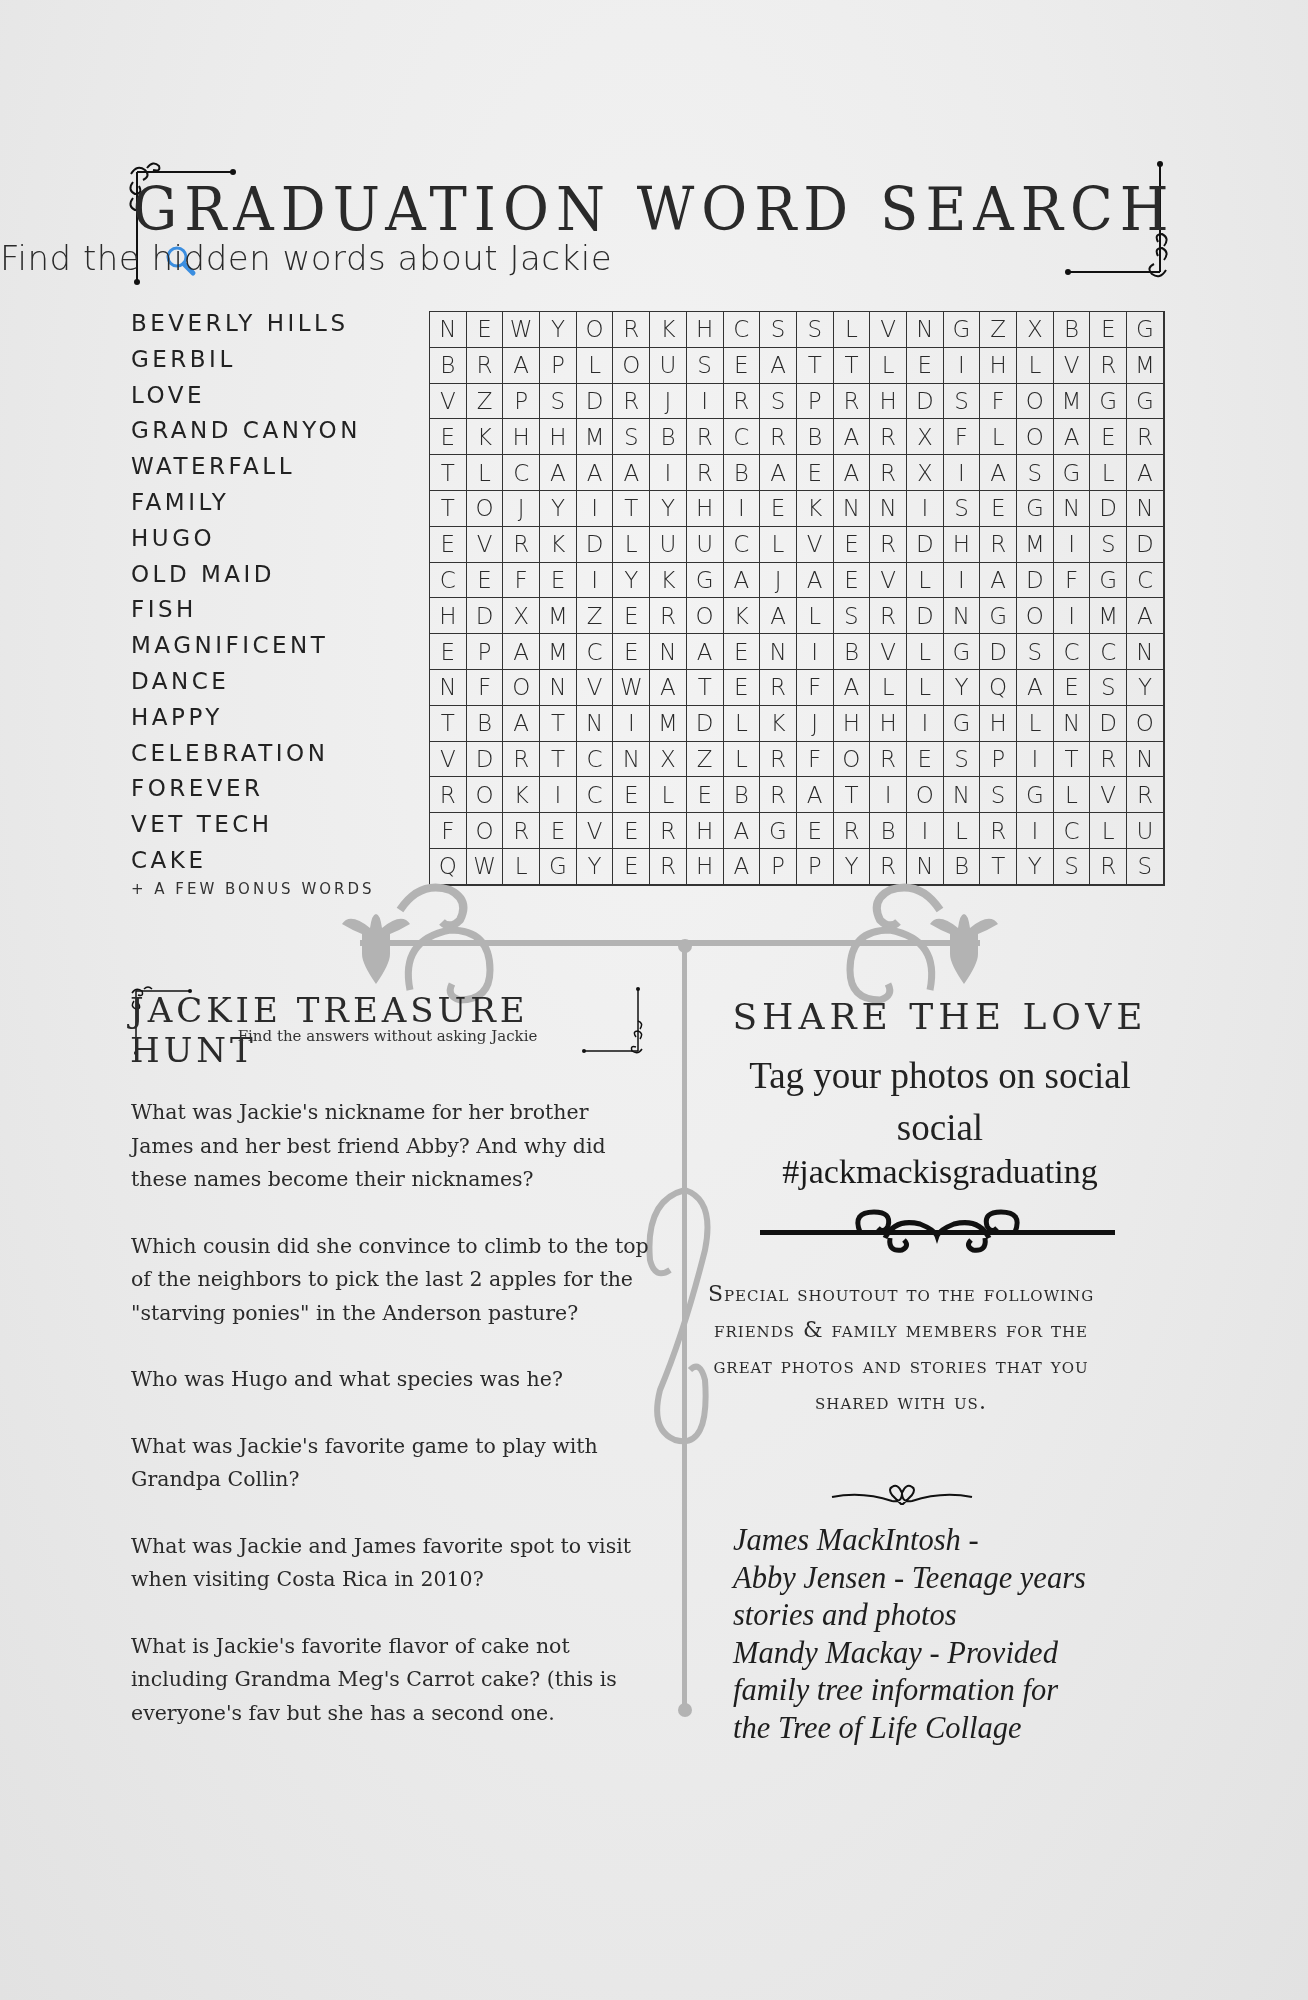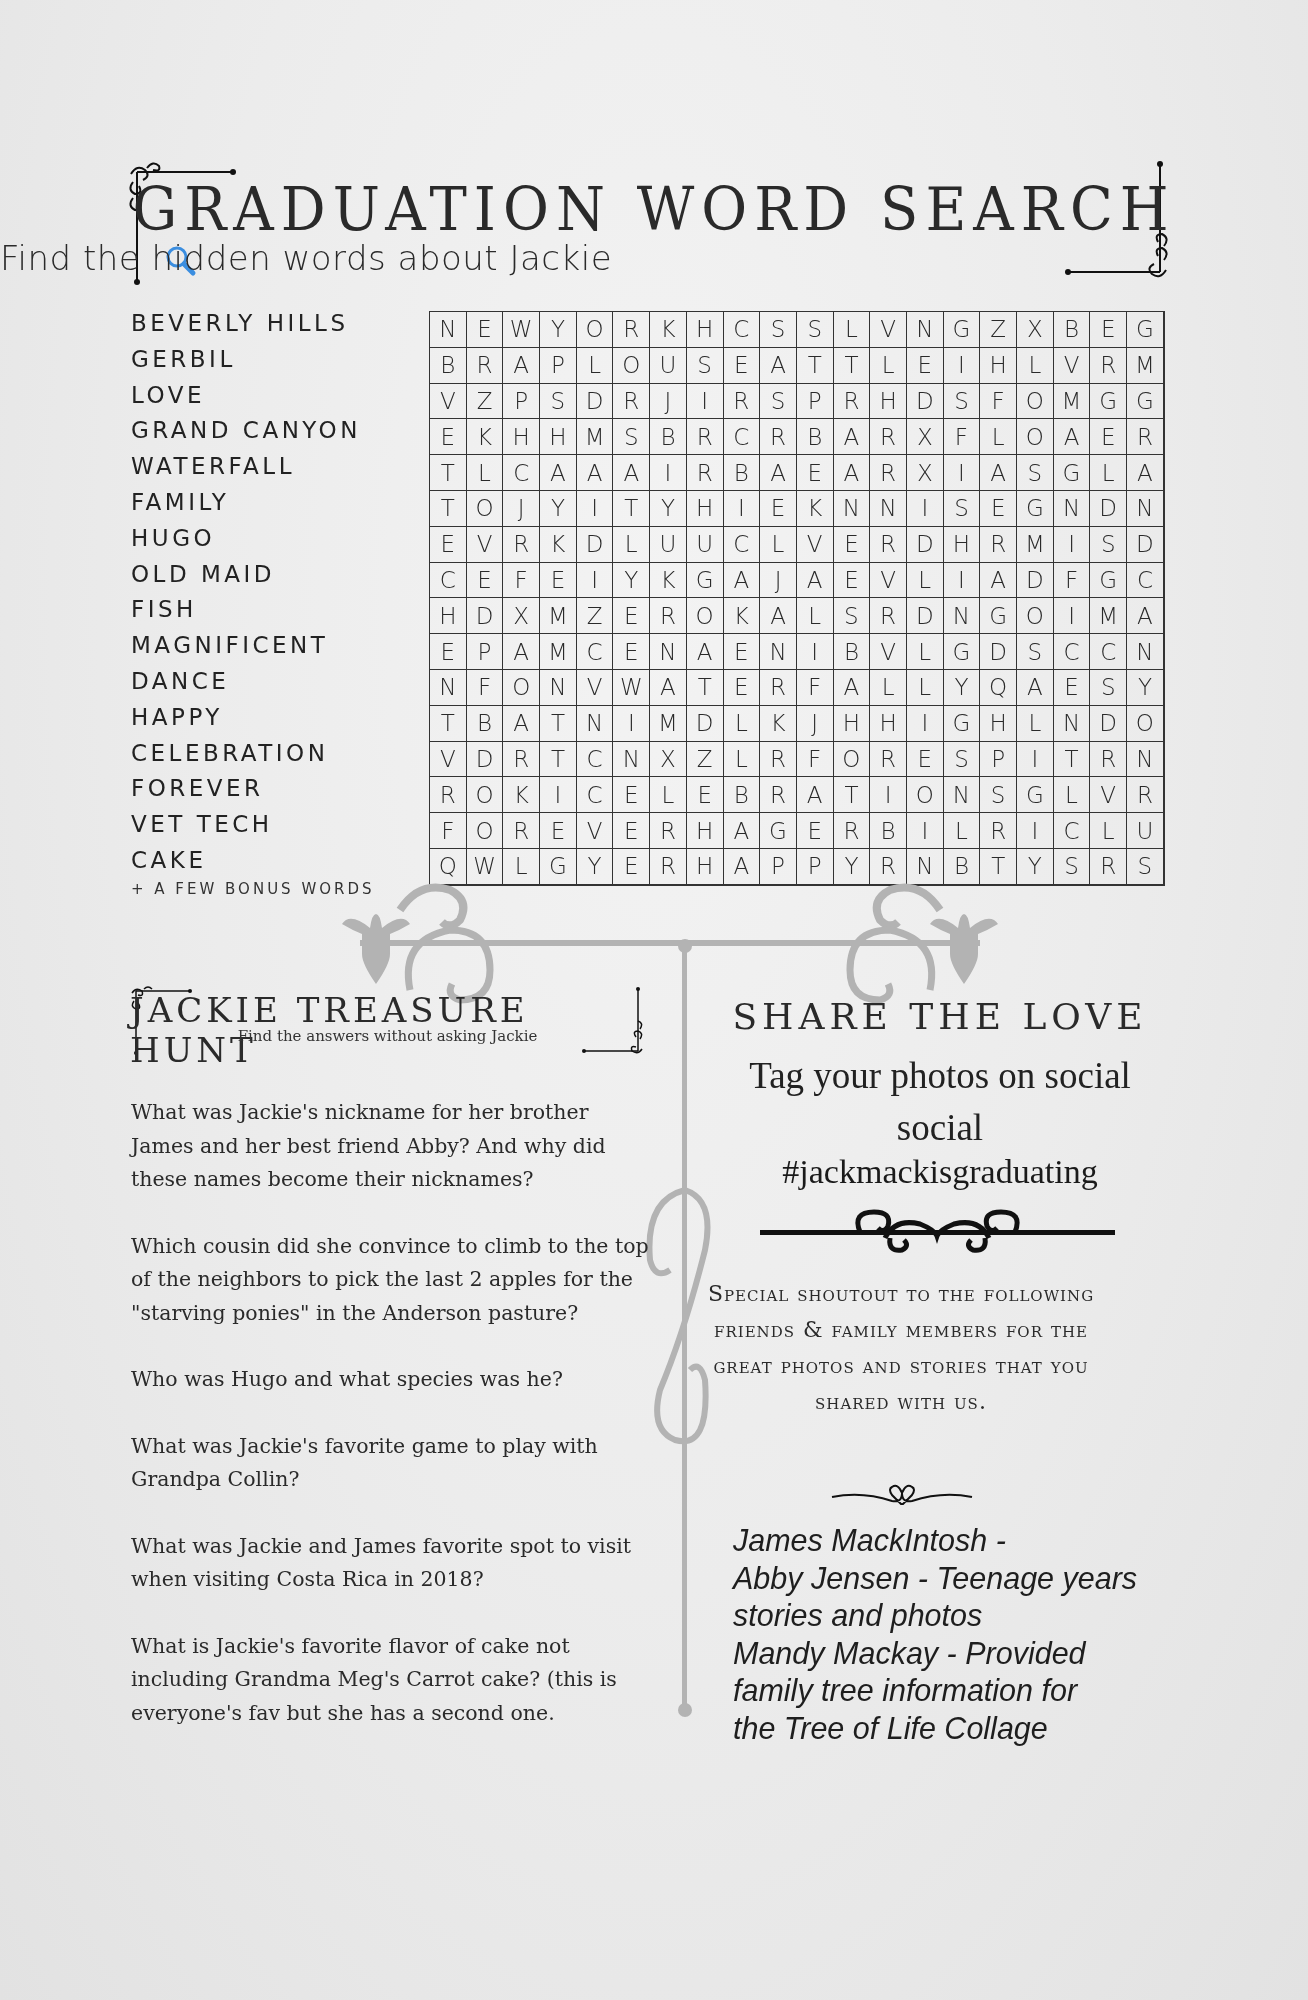--- a/index.html
+++ b/index.html
@@ -87,21 +87,21 @@
       font-size: 34px; color: #1a1a1a;
     }
     .shoutout {
       left: 696px; width: 410px; top: 1276px; text-align: center;
       font-family: "DejaVu Serif", serif; font-size: 22px;
       line-height: 36px; color: #2a2a2a; font-variant: small-caps;
       letter-spacing: 1px;
     }
     .credits { left: 733px; top: 1522px; width: 420px; }
     .credit {
-      font-family: Liberation Sans, sans-serif; font-style: italic;
+      font-family: Liberation Serif, serif; font-style: italic;
       font-size: 30.5px; line-height: 37.6px; color: #1e1e1e;
     }
   </style>
 </head>
 <body>
 
 <svg class="abs" style="left:125px;top:160px" width="120" height="130" viewBox="0 0 120 130">
   <line x1="12" y1="12" x2="12" y2="122" stroke="#111" stroke-width="2"></line>
   <line x1="12" y1="12" x2="108" y2="12" stroke="#111" stroke-width="2"></line>
   <circle cx="108" cy="12" r="3" fill="#111"></circle>
@@ -506,21 +506,21 @@
 </svg>
 
 <div class="abs th-title">JACKIE TREASURE HUNT</div>
 <div class="abs th-sub">Find the answers without asking Jackie</div>
 
 <div class="abs questions">
   <p class="question">What was Jackie's nickname for her brother James and her best friend Abby? And why did these names become their nicknames?</p>
   <p class="question">Which cousin did she convince to climb to the top of the neighbors to pick the last 2 apples for the "starving ponies" in the Anderson pasture?</p>
   <p class="question">Who was Hugo and what species was he?</p>
   <p class="question">What was Jackie's favorite game to play with Grandpa Collin?</p>
-  <p class="question">What was Jackie and James favorite spot to visit when visiting Costa Rica in 2018?</p>
+  <p class="question">What was Jackie and James favorite spot to visit when visiting Costa Rica in 2010?</p>
   <p class="question">What is Jackie's favorite flavor of cake not including Grandma Meg's Carrot cake? (this is everyone's fav but she has a second one.</p>
 </div>
 
 <div class="abs share-title">SHARE THE LOVE</div>
 <div class="abs share-text">Tag your photos on social social</div>
 <div class="abs hashtag">#jackmackisgraduating</div>
 
 <svg class="abs" style="left:760px;top:1208px" width="355" height="50" viewBox="0 0 355 50">
   <rect x="0" y="22" width="355" height="5" fill="#111"></rect>
   <g stroke="#111" stroke-width="5" fill="none">

